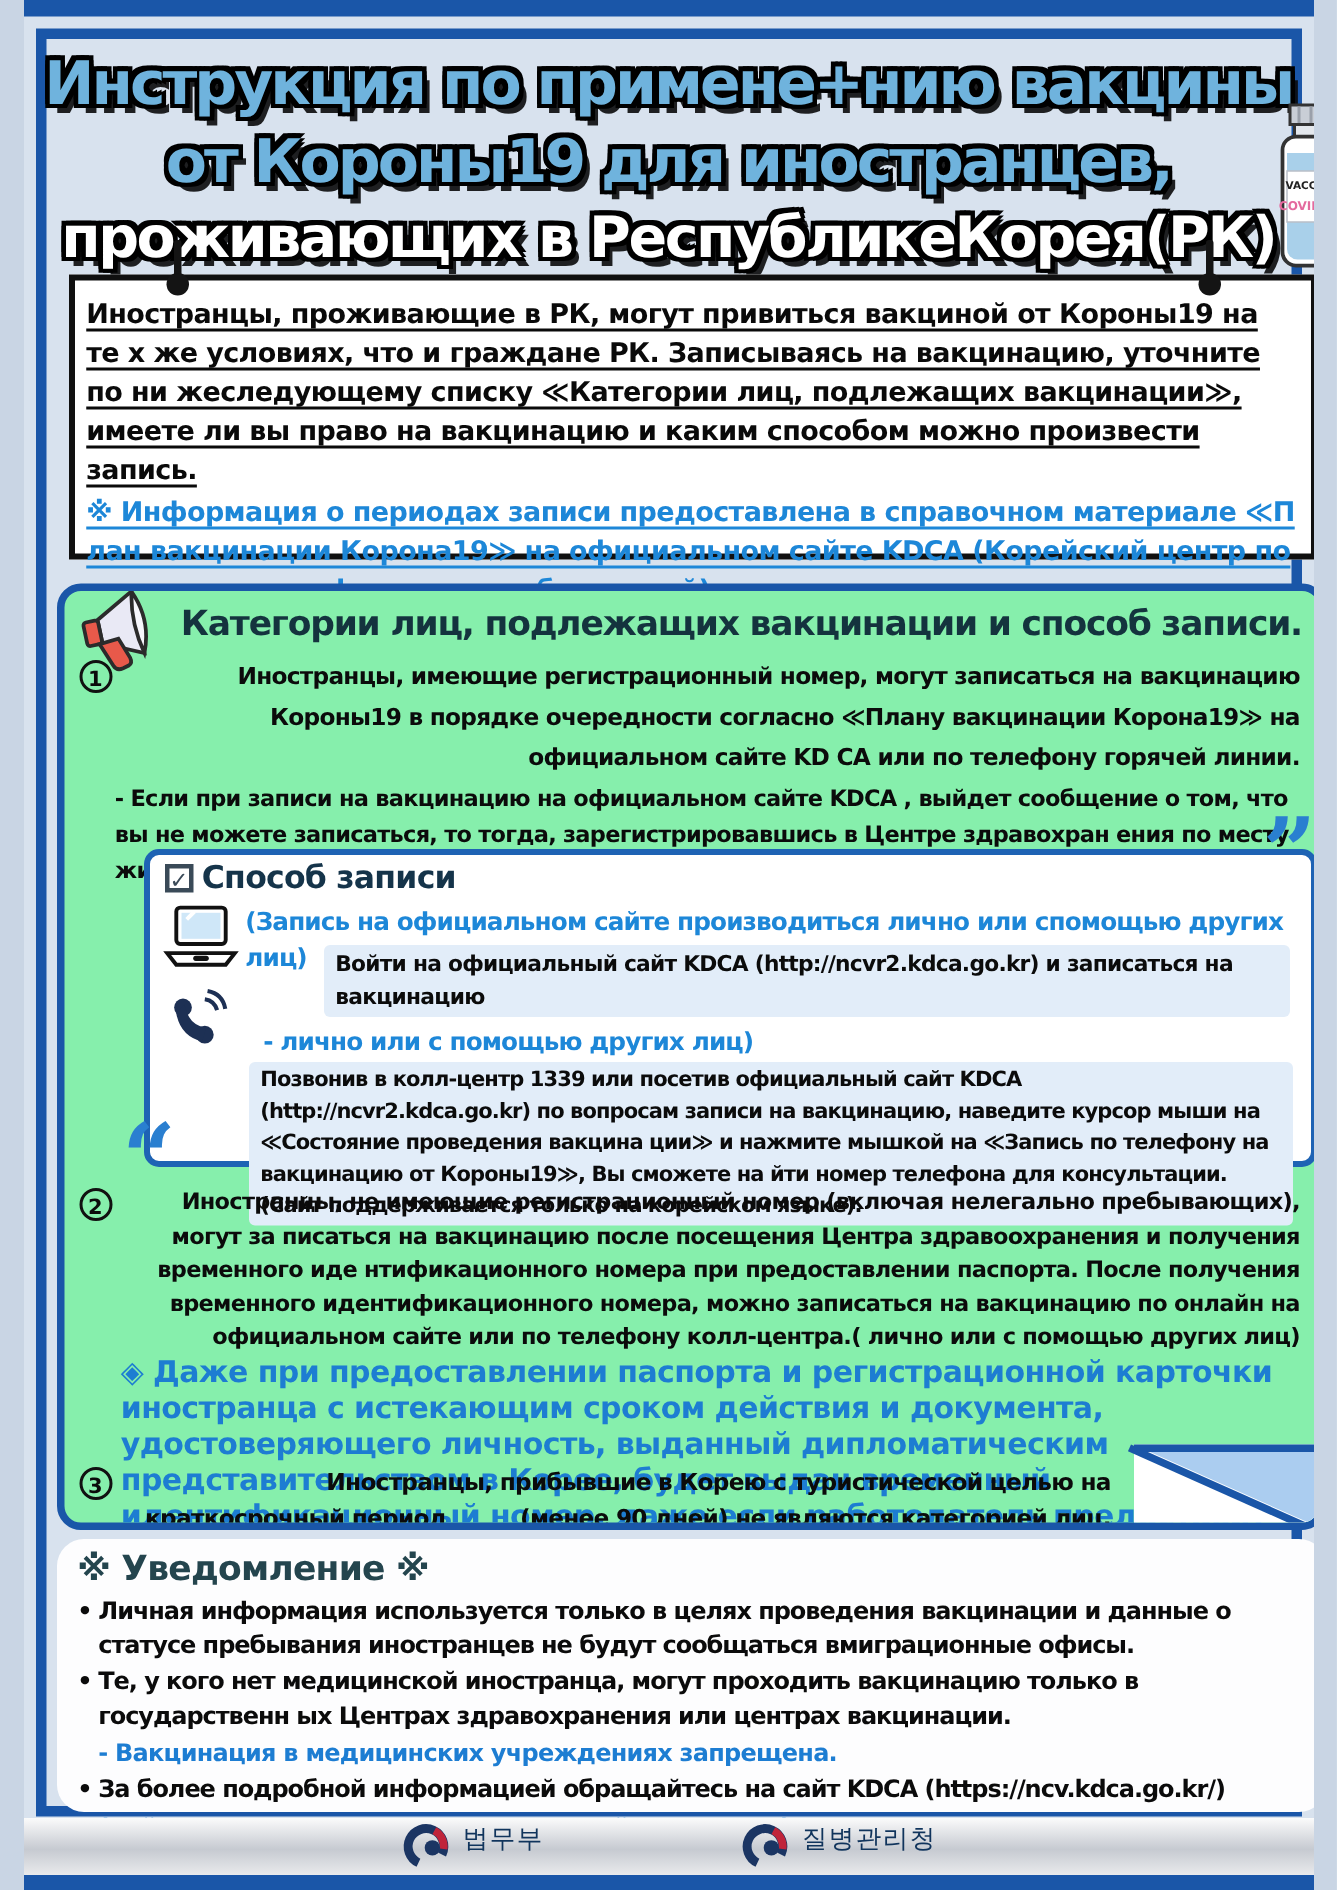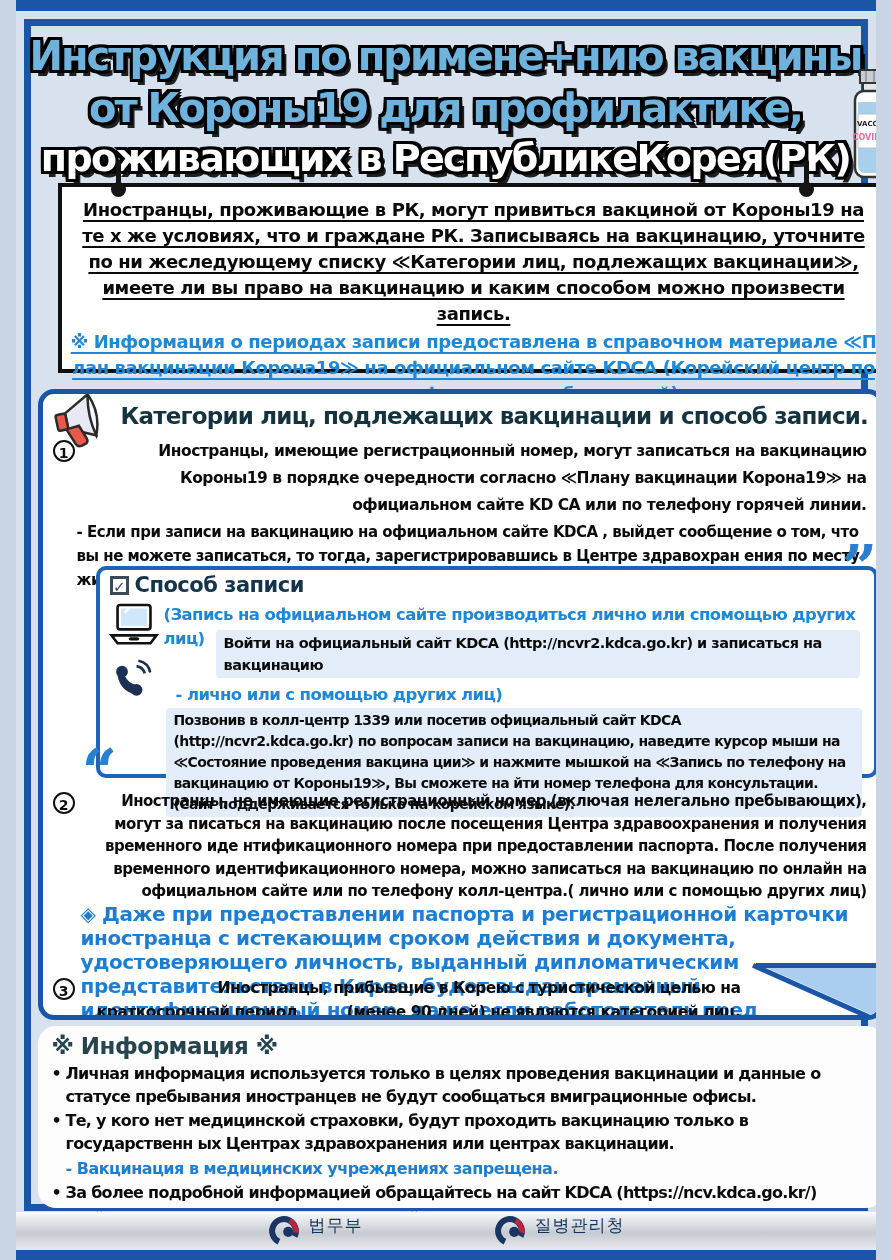--- a/index.html
+++ b/index.html
@@ -21,31 +21,31 @@
       -3px -3px 0 #000, 0 -3px 0 #000, 3px -3px 0 #000,
       -3px 0 0 #000, 3px 0 0 #000,
       -3px 3px 0 #000, 0 3px 0 #000, 3px 3px 0 #000,
       5px 6px 0 rgba(10,10,10,.9); }
   .virus { position:absolute; left:138px; top:200px; z-index:1; opacity:.85; }
   .vial { position:absolute; left:831px; top:68px; z-index:3; }
 
   
   .intro { position:absolute; left:30px; top:183px; width:832px; height:190px;
     background:#fff; border:4px solid #101010; box-sizing:border-box;
-    text-align:center; padding:10px 8px 0; z-index:2;margin-left:12px; }
+    text-align:left; padding:10px 8px 0; z-index:2; }
   .intro-main { font-size:18px; letter-spacing:-.4px; line-height:26px; color:#0a0a0a;
     text-decoration:underline; text-underline-offset:4px; text-decoration-thickness:2px; }
   .intro-note { font-size:18px; letter-spacing:-.4px; line-height:26px; color:#1d87d8; margin-top:2px;
     text-decoration:underline; text-underline-offset:4px; text-decoration-thickness:2px; }
   .pin { position:absolute; width:5px; height:26px; background:#141414; border-radius:2px; z-index:4; }
   .pin::after { content:""; position:absolute; bottom:-11px; left:-5px; width:15px; height:15px; background:#141414; border-radius:50%; }
 
   
   .main-box { position:absolute; left:22px; top:389px; width:846px; height:631px;
-    background:#ffffff; border:5px solid #1a56a8; border-radius:16px; box-sizing:border-box; overflow:hidden; z-index:2; }
+    background:#86efac; border:5px solid #1a56a8; border-radius:16px; box-sizing:border-box; overflow:hidden; z-index:2; }
   .mb-head { position:absolute; top:2px; left:78px; font-size:23px; letter-spacing:-.8px; color:#14333e; line-height:40px; }
   .megaphone { position:absolute; left:2px; top:-6px; }
   .item { position:absolute; left:10px; right:12px; display:flex; align-items:flex-start; }
   .num { flex:0 0 22px; width:22px; height:22px; border:2px solid #111; border-radius:50%;
     font-size:14px; line-height:22px; text-align:center; margin-right:6px; margin-top:2px; box-sizing:border-box; }
   .body-txt { font-size:15.5px; letter-spacing:-.5px; line-height:27px;text-align:right; }
   .sub-txt { position:absolute; left:34px; right:12px; font-size:15px; letter-spacing:-.5px; line-height:24px; }
   .it1 { top:44px; }
   .sub1 { top:126px; }
   .it2 { top:396px; }
@@ -120,21 +120,21 @@
         <circle cx="102" cy="65" r="7"></circle>
       <circle cx="21" cy="27" r="6"></circle>
         <circle cx="89" cy="103" r="6"></circle>
       <circle cx="21" cy="103" r="6"></circle>
         <circle cx="89" cy="27" r="6"></circle>
     </g>
   </svg>
 
   <div class="title">
     <div class="t-line t1 outline">Инструкция по примене+нию вакцины</div>
-    <div class="t-line t2 outline">от Короны19 для профилактике,</div>
+    <div class="t-line t2 outline">от Короны19 для иностранцев,</div>
     <div class="t-line t3 outline">проживающих в РеспубликеКорея(РК)</div>
   </div>
 
   <svg class="vial" width="54" height="112" viewBox="0 0 54 112">
     <rect x="13" y="2" width="28" height="13" fill="#c9ced6" stroke="#333" stroke-width="2"></rect>
     <line x1="19" y1="3" x2="19" y2="14" stroke="#9aa0aa" stroke-width="2"></line>
     <line x1="27" y1="3" x2="27" y2="14" stroke="#9aa0aa" stroke-width="2"></line>
     <line x1="35" y1="3" x2="35" y2="14" stroke="#9aa0aa" stroke-width="2"></line>
     <rect x="16" y="15" width="22" height="8" fill="#e4e8ed" stroke="#333" stroke-width="2"></rect>
     <rect x="8" y="23" width="38" height="86" rx="9" fill="#ffffff" stroke="#333" stroke-width="2.5"></rect>
@@ -220,28 +220,28 @@
       <div class="fold-bg"></div>
       <div class="fold-tri"></div>
       <div class="fold-diag"></div>
       <div class="fold-top"></div>
       <div class="fold-right"></div>
       <div class="fold-bottom"></div>
     </div>
   </div>
 
   <div class="notice">
-    <div class="n-head">※ Информация  ※</div>
+    <div class="n-head">※ Уведомление  ※</div>
     <div class="n-item">
       <span class="n-dot">•</span>
       <span>Личная информация используется только в целях проведения вакцинации и данные о статусе пребывания иностранцев не будут сообщаться вмиграционные офисы.</span>
     </div>
     <div class="n-item">
       <span class="n-dot">•</span>
-      <span>Те, у кого нет медицинской страховки, будут проходить вакцинацию только в государственн ых Центрах здравохранения или центрах вакцинации.</span>
+      <span>Те, у кого нет медицинской иностранца, могут проходить вакцинацию только в государственн ых Центрах здравохранения или центрах вакцинации.</span>
     </div>
     <div class="n-sub n-blue">- Вакцинация в медицинских учреждениях запрещена.</div>
     <div class="n-item">
       <span class="n-dot">•</span>
       <span>За более подробной информацией обращайтесь на сайт KDCA (https://ncv.kdca.go.kr/)</span>
     </div>
     <div class="n-sub n-blue">(Сайт поддерживается только на корейском языке).</div>
   </div>
 
   <div class="footerband">

